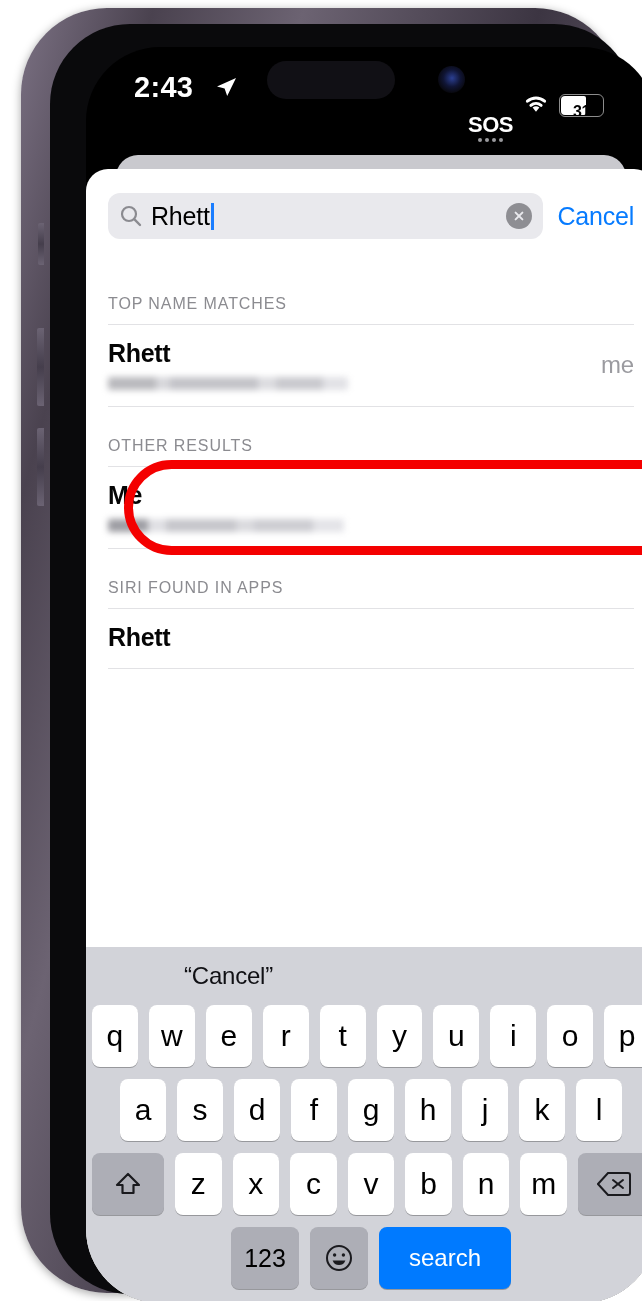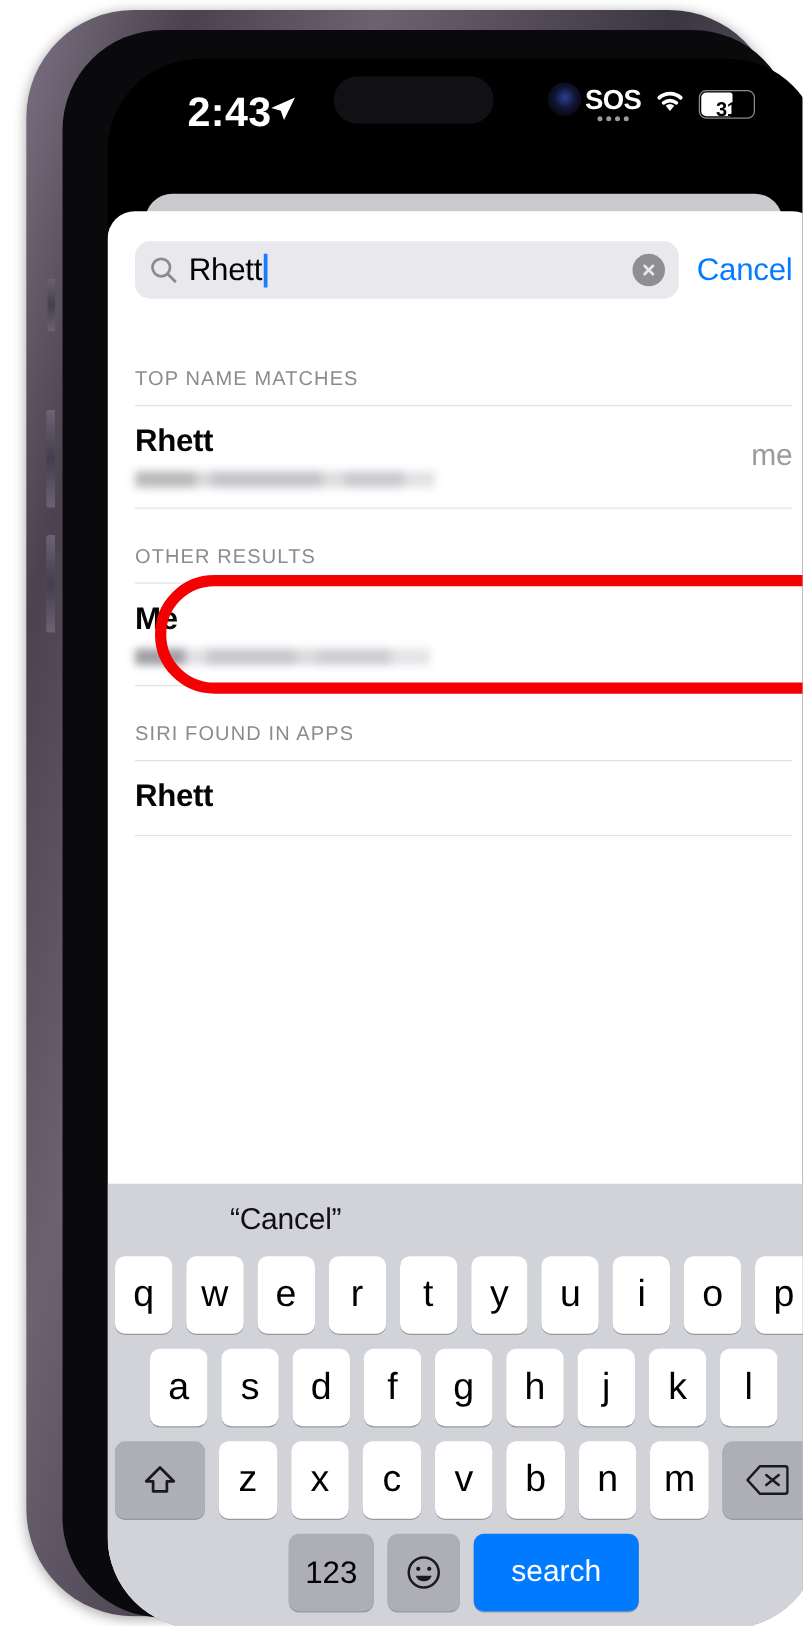--- a/index.html
+++ b/index.html
@@ -43,37 +43,37 @@
   .btn-voldn  { left: 16px; top: 420px; width: 7px; height: 78px; }
   .btn-power  { right: 16px; top: 370px; width: 7px; height: 118px;
                 border-radius: 0 2px 2px 0; }
 
   
   .statusbar {
     position: absolute; left: 0; top: 0; width: 570px; height: 88px;
     color: #fff;
   }
   .sb-time {
-    position: absolute; left: 64px; top: 24px;
-    font-size: 33px; font-weight: bold; letter-spacing: .3px;
+    position: absolute; left: 48px; top: 24px;
+    font-size: 29px; font-weight: bold; letter-spacing: .3px;
   }
   .sb-loc { position: absolute; left: 129px; top: 29px; }
   .dyn-island {
     position: absolute; left: 181px; top: 14px;
     width: 128px; height: 38px; border-radius: 20px;
     background: #111015;
   }
   .camera-lens {
     position: absolute; left: 352px; top: 19px;
     width: 27px; height: 27px; border-radius: 50%;
     background: radial-gradient(circle at 52% 45%, #2b3f92 0%, #101535 42%, #08080e 72%, #050507 100%);
   }
   .sb-right { position: absolute; right: 52px; top: 22px; display: flex; align-items: center; gap: 9px; }
   .sos-wrap { display: flex; flex-direction: column; align-items: center; gap: 2px; }
-  .sos-text { font-size: 22px; font-weight: bold; letter-spacing: -.5px; line-height: 1; }
+  .sos-text { font-size: 22px; font-weight: bold; letter-spacing: -.5px; line-height: 1; margin-top: 45px; }
   .sos-dots { display: flex; gap: 3px; }
   .sos-dots i { width: 4px; height: 4px; border-radius: 50%; background: #9a9a9e; display: block; }
   .battery {
     position: relative; width: 45px; height: 23px; border-radius: 6px;
     border: 1.5px solid rgba(255,255,255,.55);
     display: flex; align-items: center; overflow: hidden;
   }
   .battery .fill {
     position: absolute; left: 1px; top: 1px; bottom: 1px; width: 57%;
     background: #fff; border-radius: 4px 2px 2px 4px;

